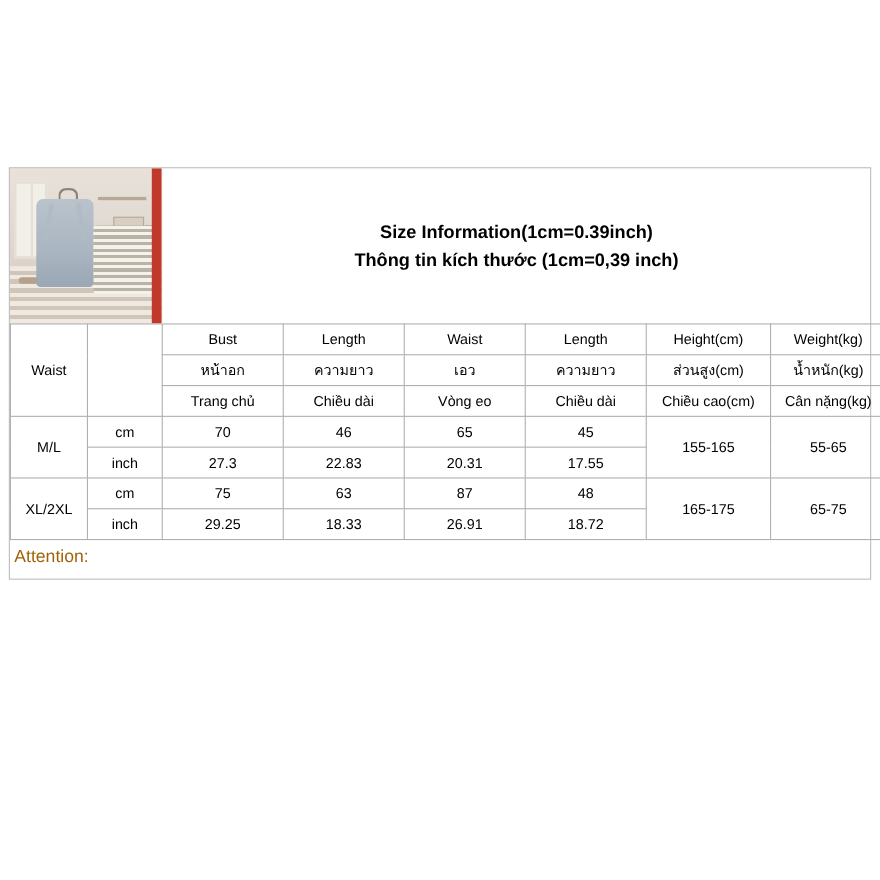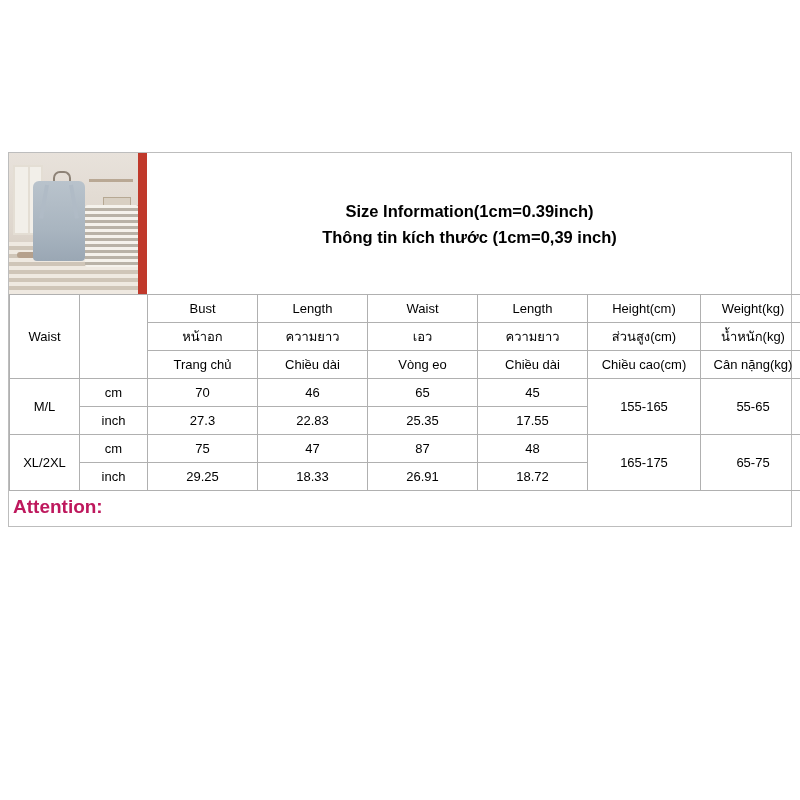--- a/index.html
+++ b/index.html
@@ -171,24 +171,23 @@
   }
   .rowlabel {
     font-size: 15px;
     font-weight: bold;
   }
   .unit-cell { font-weight: bold; font-size: 13.5px; }
 
   
   .attention {
     padding: 6px 4px 10px 4px;
-    font-size: 19px;
+    font-size: 16px;
     line-height: 19px;
-    color: #be185d;
-    font-weight: bold;
+    color: #a16207;
   }
   .attention .ln { white-space: normal; }
 </style>
 </head>
 <body>
 
 <div class="page">
   <div class="sheet">
 
     <div class="top">
@@ -262,29 +261,29 @@
           <td>65</td>
           <td>45</td>
           <td rowspan="2">155-165</td>
           <td rowspan="2">55-65</td>
         </tr>
 
         <tr>
           <td class="unit-cell">inch</td>
           <td>27.3</td>
           <td>22.83</td>
-          <td>25.35</td>
+          <td>20.31</td>
           <td>17.55</td>
         </tr>
 
         <tr>
           <td rowspan="2" class="rowlabel">XL/2XL</td>
           <td class="unit-cell">cm</td>
           <td>75</td>
-          <td>47</td>
+          <td>63</td>
           <td>87</td>
           <td>48</td>
           <td rowspan="2">165-175</td>
           <td rowspan="2">65-75</td>
         </tr>
 
         <tr>
           <td class="unit-cell">inch</td>
           <td>29.25</td>
           <td>18.33</td>

